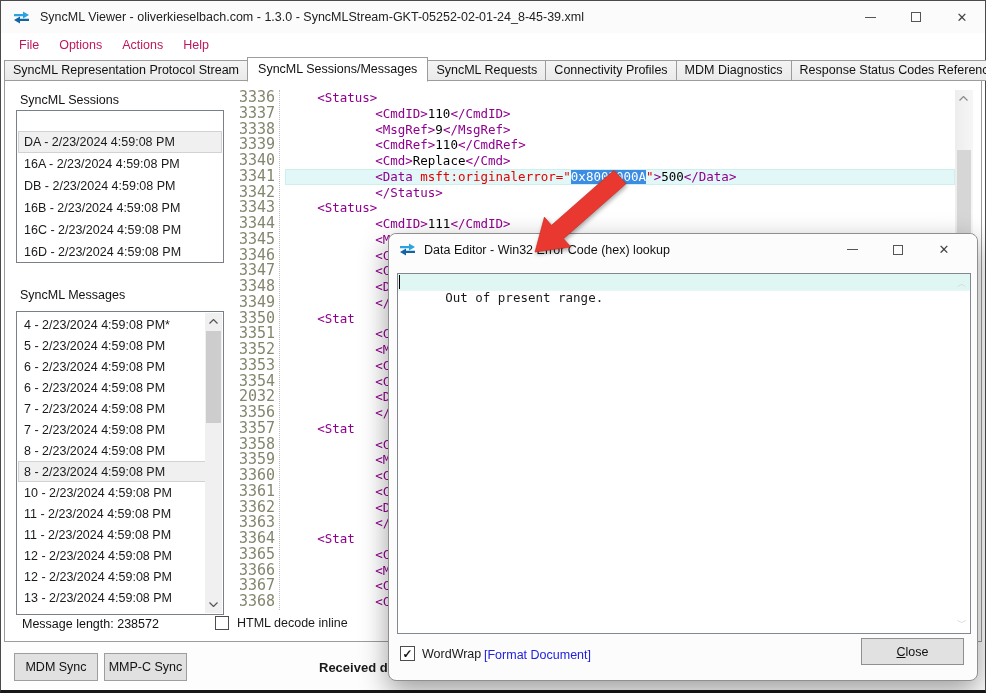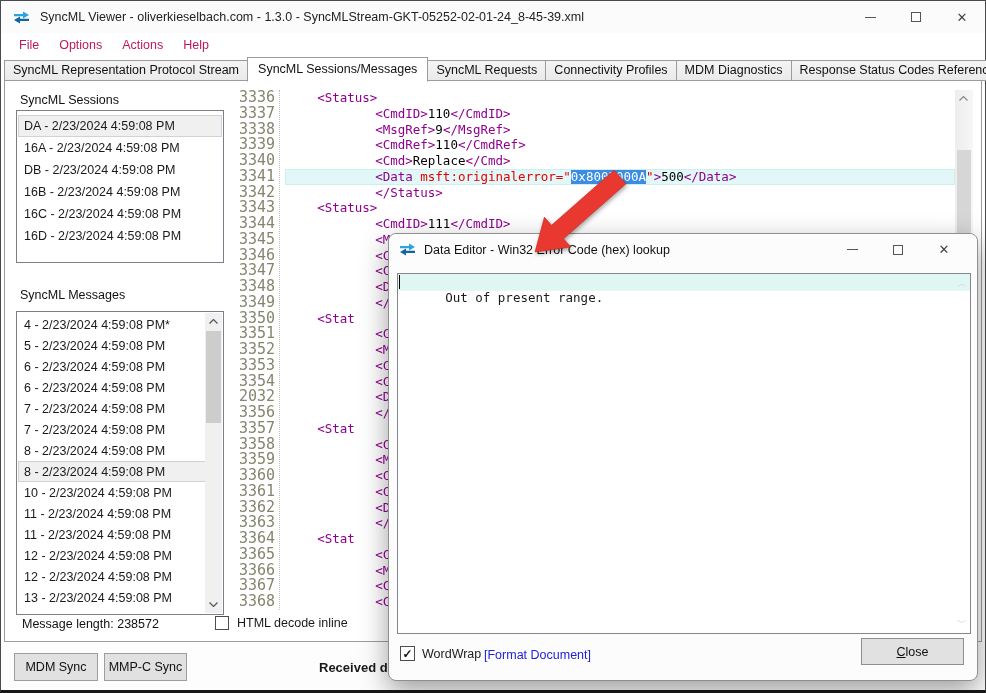--- a/index.html
+++ b/index.html
@@ -31,21 +31,21 @@
   .tab{height:21px;line-height:19px;padding:0 8px;background:linear-gradient(#F4F4F4,#EAEAEA);border:1px solid #9C9C9C;margin-left:-1px;white-space:nowrap;color:#111}
   .tab:first-child{margin-left:0}
   .tab.active{height:25px;line-height:23px;background:#fff;border-bottom:1px solid #fff;position:relative;top:1px;z-index:4;padding:0 10px}
   .tabpage{position:absolute;left:3px;top:79px;right:3px;height:562px;background:#fff;border:1px solid #9C9C9C;z-index:1}
 
   
   .panel-label{position:absolute;left:15px;color:#111}
   .lbl-sessions{top:12px}
   .lbl-messages{top:207px}
   .listbox{position:absolute;left:11px;width:208px;background:#fff;border:1px solid #7A7F88;overflow:hidden}
-  .list-sessions{top:29px;height:153px;padding:4px 1px}
+  .list-sessions{top:29px;height:153px;padding:20px 1px}
   .list-messages{top:230px;height:304px;padding:2px 1px}
   .list-item{height:21px;line-height:20px;padding-left:5px;border:1px solid transparent;white-space:nowrap}
   .list-sessions .list-item{height:22px;line-height:21px}
   .list-item.selected{background:#F0F0F0;border:1px solid #D2D2D2}
   .list-sb{position:absolute;top:1px;right:1px;bottom:1px;width:17px;background:#F0F0F0}
   .sb-arrow{position:absolute;left:0;width:17px;height:17px;display:flex;align-items:center;justify-content:center}
   .sb-up{top:0}.sb-down{bottom:0}
   .sb-thumb{position:absolute;left:1px;width:15px;background:#CDCDCD}
   .list-messages .sb-thumb{top:18px;height:92px}
 

